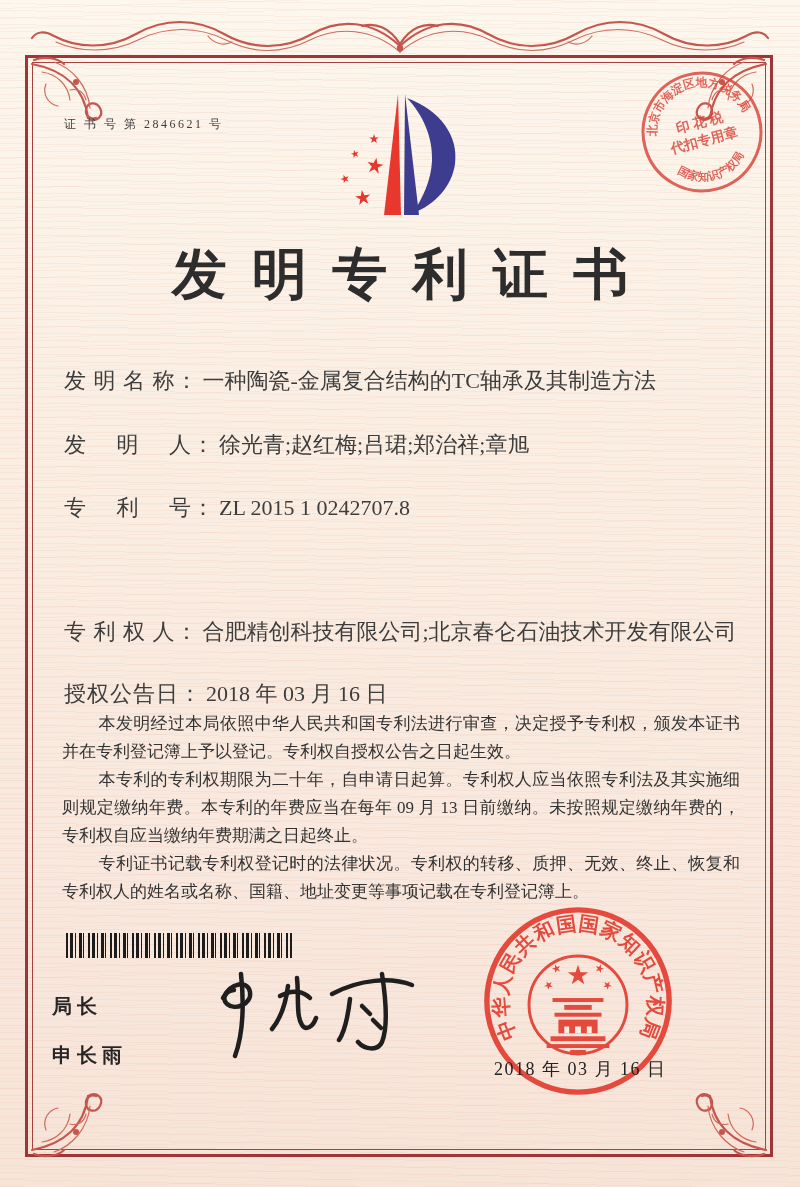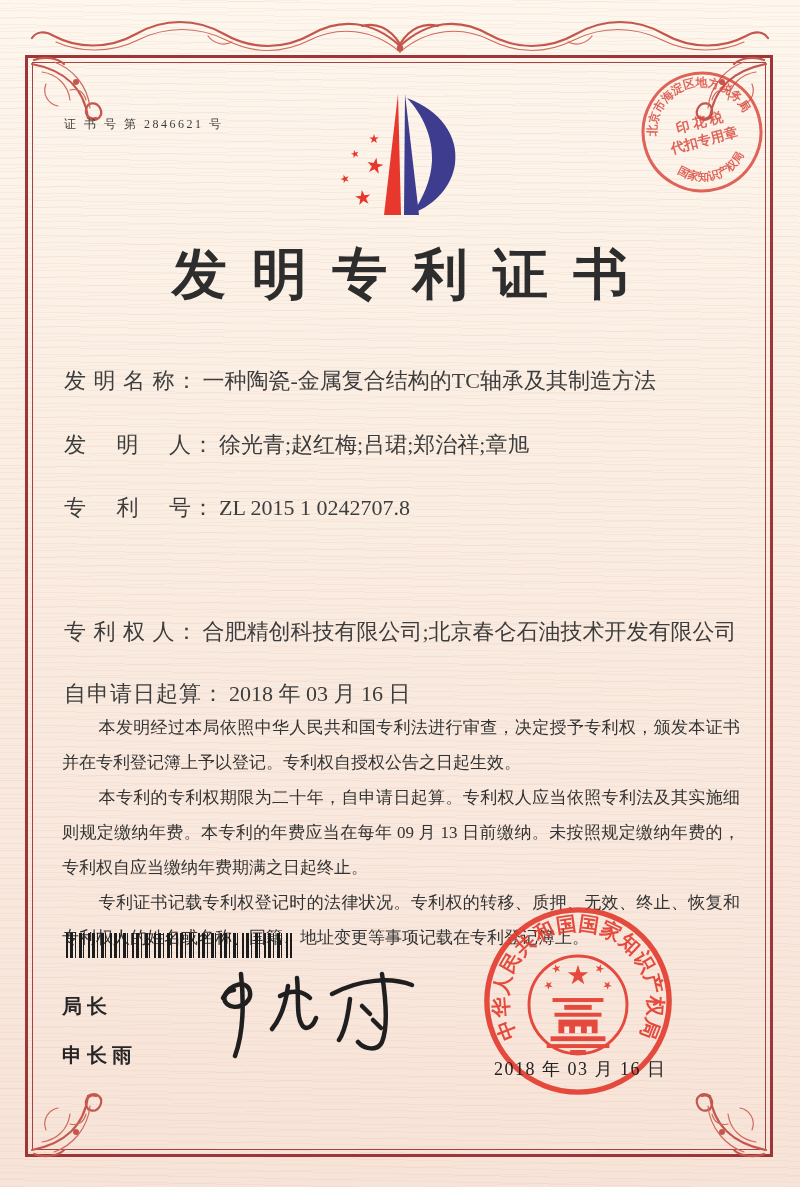--- a/index.html
+++ b/index.html
@@ -42,35 +42,35 @@
   .title{
     position:absolute;left:0;top:238px;width:100%;
     text-align:center;font-size:55px;font-weight:700;color:#2d2d2d;
     letter-spacing:.46em;text-indent:.46em;
   }
   .field-row{position:absolute;left:64px;width:680px;font-size:22px;color:#3d3d3d;white-space:nowrap;}
   .flabel{letter-spacing:1px;}
   .fvalue{margin-left:4px;}
   .paragraphs{
     position:absolute;left:62px;top:710px;width:678px;
-    font-size:17px;line-height:35px;color:#333;text-align:justify;
+    font-size:17px;line-height:28px;color:#333;text-align:justify;
   }
   .paragraphs p{margin:0;text-indent:2.15em;}
   .barcode{
     position:absolute;left:66px;top:933px;width:226px;height:25px;
     background:
       repeating-linear-gradient(90deg,
         #1c1c1c 0 2px, rgba(0,0,0,0) 2px 4px,
         #1c1c1c 4px 7px, rgba(0,0,0,0) 7px 9px,
         #1c1c1c 9px 10px, rgba(0,0,0,0) 10px 13px,
         #1c1c1c 13px 16px, rgba(0,0,0,0) 16px 17px,
         #1c1c1c 17px 18px, rgba(0,0,0,0) 18px 22px);
   }
   .officer{
-    position:absolute;left:62px;top:993px;
+    position:absolute;left:52px;top:993px;
     font-family:Liberation Sans, sans-serif;
     font-weight:700;color:#262626;font-size:20px;letter-spacing:5px;
   }
   .officer .name{margin-top:22px;}
   .signature{position:absolute;left:185px;top:958px;width:270px;height:118px;z-index:3;}
   .seal{position:absolute;left:480px;top:903px;width:196px;height:196px;z-index:2;opacity:.9;}
   .issue-date{
     position:absolute;left:494px;top:1057px;z-index:4;
     font-size:18px;color:#222;letter-spacing:1.5px;
   }
@@ -164,21 +164,21 @@
   <div class="field-row" style="top:430px">
     <span class="flabel">发　 明　 人：</span><span class="fvalue">徐光青;赵红梅;吕珺;郑治祥;章旭</span>
   </div>
   <div class="field-row" style="top:493px">
     <span class="flabel">专　 利　 号：</span><span class="fvalue">ZL 2015 1 0242707.8</span>
   </div>
   <div class="field-row" style="top:617px">
     <span class="flabel">专 利 权 人：</span><span class="fvalue">合肥精创科技有限公司;北京春仑石油技术开发有限公司</span>
   </div>
   <div class="field-row" style="top:679px">
-    <span class="flabel">自申请日起算：</span><span class="fvalue">2018 年 03 月 16 日</span>
+    <span class="flabel">授权公告日：</span><span class="fvalue">2018 年 03 月 16 日</span>
   </div>
 
   <div class="paragraphs">
     <p>本发明经过本局依照中华人民共和国专利法进行审查，决定授予专利权，颁发本证书并在专利登记簿上予以登记。专利权自授权公告之日起生效。</p>
     <p>本专利的专利权期限为二十年，自申请日起算。专利权人应当依照专利法及其实施细则规定缴纳年费。本专利的年费应当在每年 09 月 13 日前缴纳。未按照规定缴纳年费的，专利权自应当缴纳年费期满之日起终止。</p>
     <p>专利证书记载专利权登记时的法律状况。专利权的转移、质押、无效、终止、恢复和专利权人的姓名或名称、国籍、地址变更等事项记载在专利登记簿上。</p>
   </div>
 
   <div class="barcode"></div>
 

